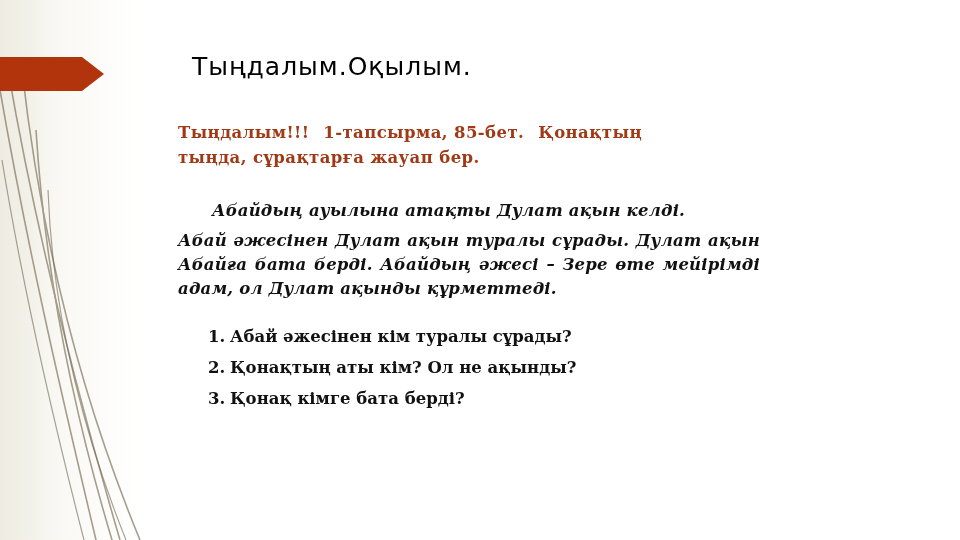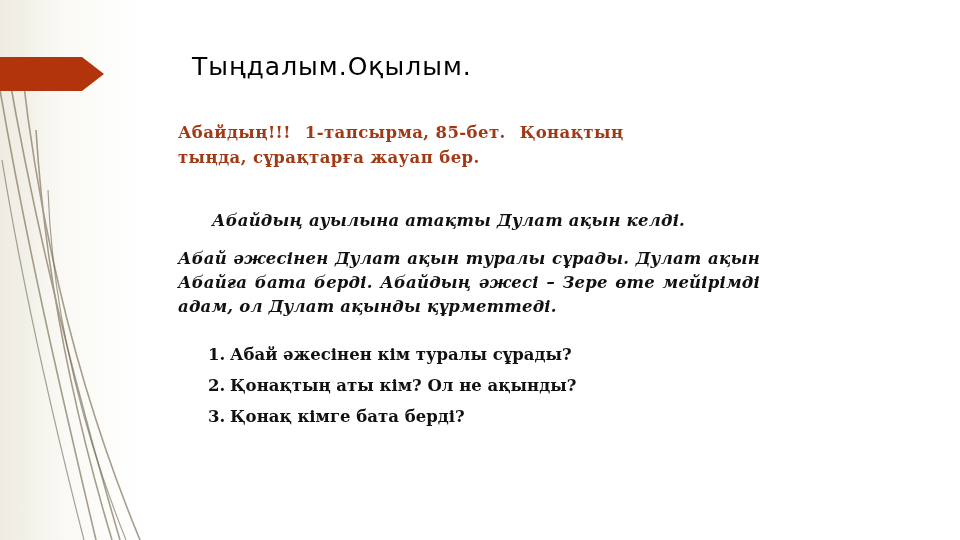--- a/index.html
+++ b/index.html
@@ -91,28 +91,28 @@
     color: #111111;
     font-family: "DejaVu Serif", serif;
     font-style: italic;
     font-weight: bold;
     font-size: 16.5px;
     line-height: 1.45;
     letter-spacing: 0.2px;
     text-align: justify;
   }
   .para-1 {
-    margin-top: 38px;
+    margin-top: 28px;
     width: 640px;
     text-align: justify;
     text-align-last: left;
   }
   .para-1 .indent { display: inline-block; width: 34px; }
   .para-2 {
-    margin-top: 15px;
+    margin-top: 7px;
     width: 582px;
     text-align: justify;
     text-align-last: left;
   }
   .qlist {
     margin: 24px 0 0 0;
     padding: 0;
     list-style: none;
     width: 500px;
   }
@@ -161,21 +161,21 @@
     </svg>
   </div>
 
   <div class="arrow-tab"></div>
 
   <div class="title">Тыңдалым.Оқылым.</div>
 
   <div class="card">
     <div class="card-inner">
       <div class="heading">
-        <span>Абайдың!!!</span><span class="h-spacer"></span><span>1-тапсырма, 85-бет.</span><span class="h-spacer"></span><span>Қонақтың</span>
+        <span>Тыңдалым!!!</span><span class="h-spacer"></span><span>1-тапсырма, 85-бет.</span><span class="h-spacer"></span><span>Қонақтың</span>
         <div>тыңда, сұрақтарға жауап бер.</div>
       </div>
 
       <div class="para para-1">
         <span class="indent"></span><span>Абайдың ауылына атақты Дулат ақын келді.</span>
       </div>
 
       <div class="para para-2">Абай әжесінен Дулат ақын туралы сұрады. Дулат ақын Абайға бата берді. Абайдың әжесі – Зере өте мейірімді адам, ол Дулат ақынды құрметтеді.</div>
 
       <ul class="qlist">

